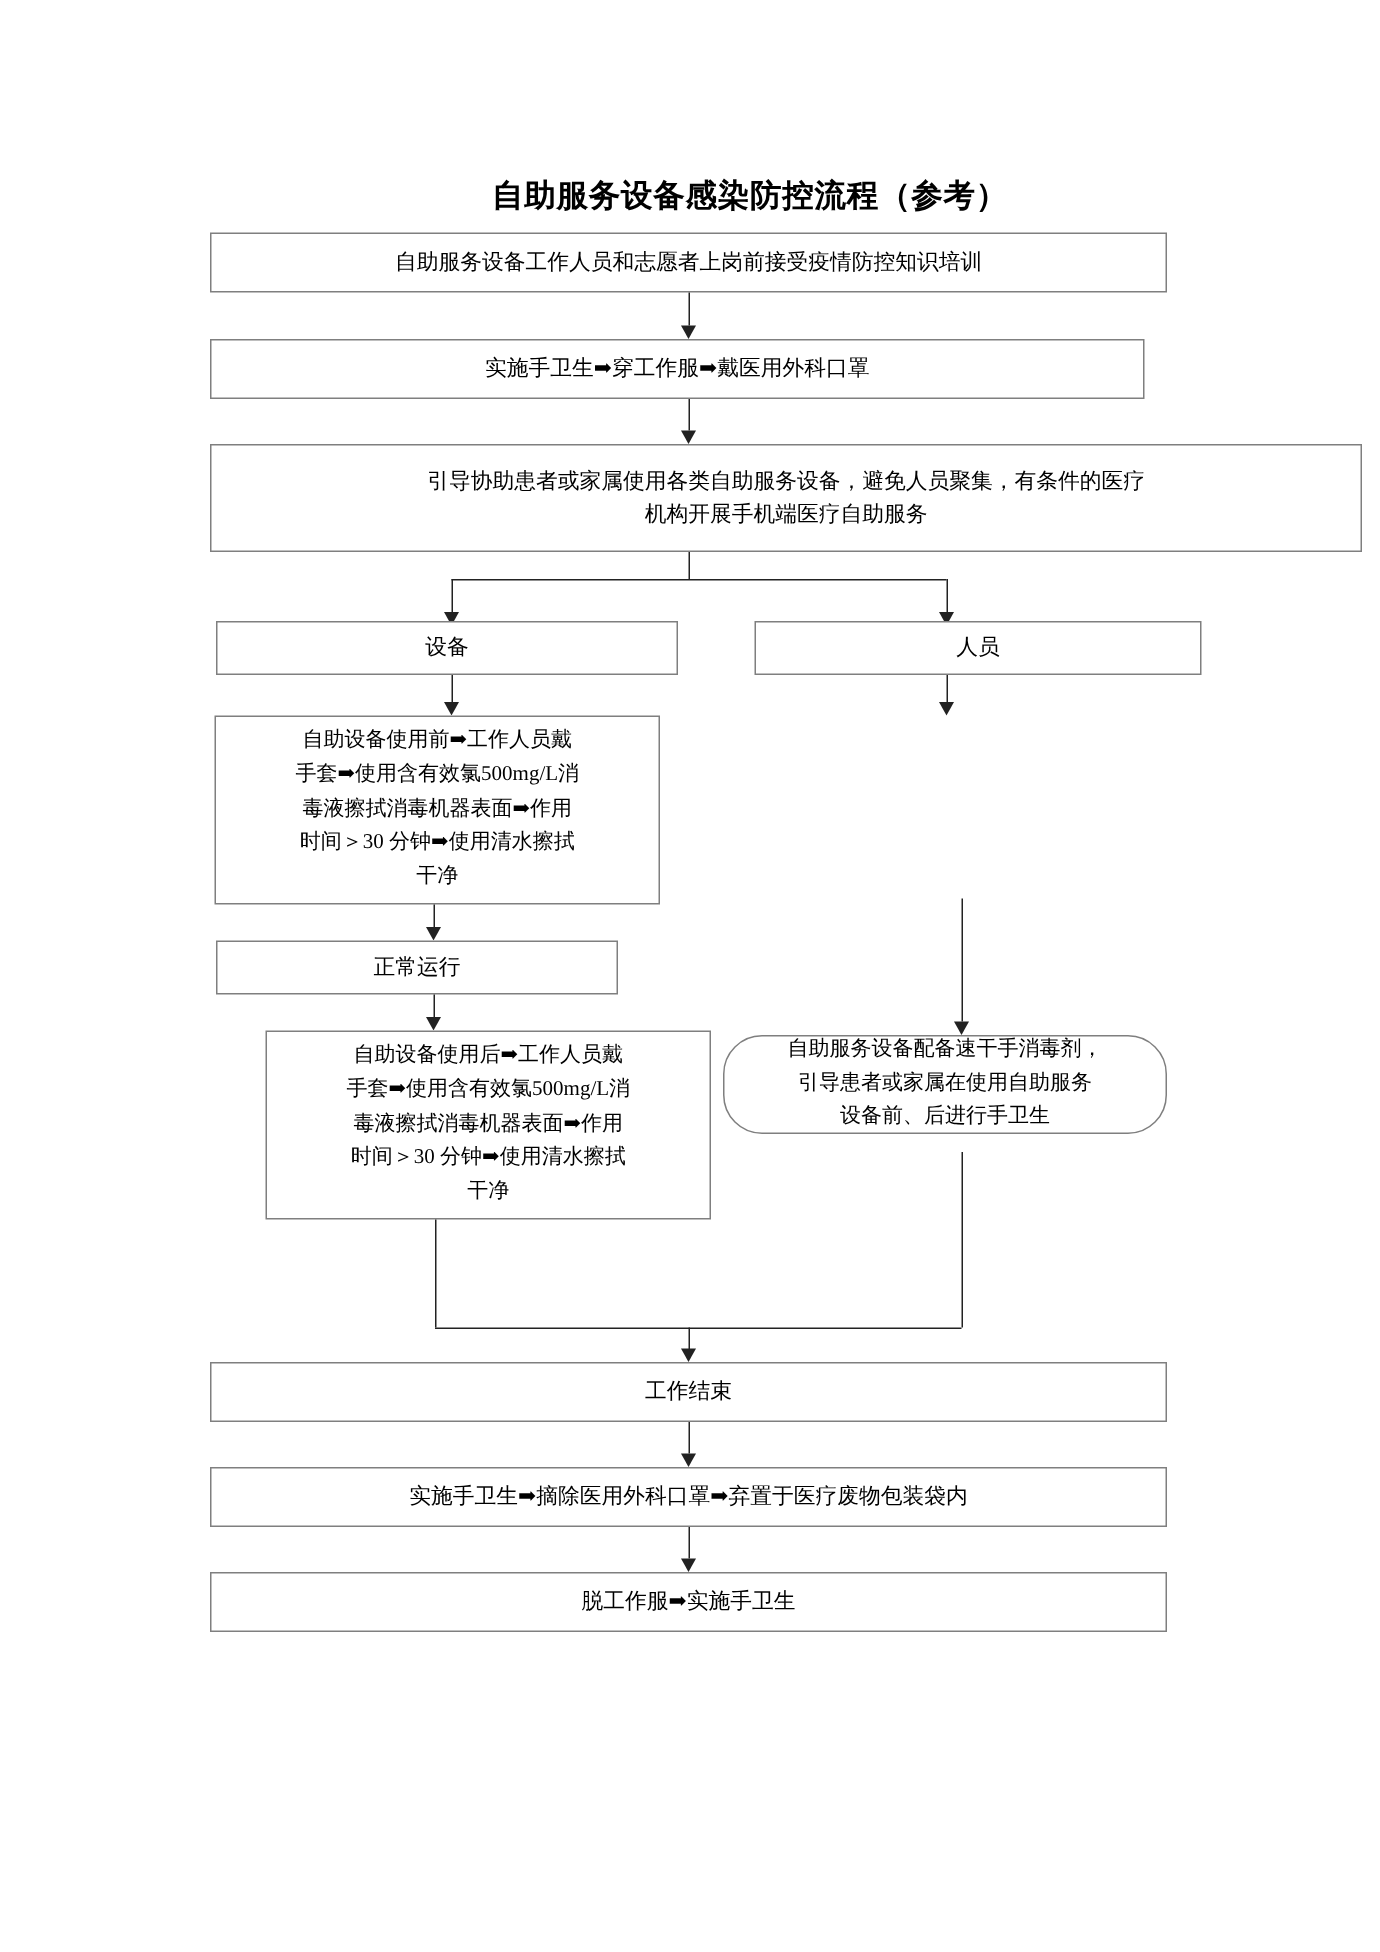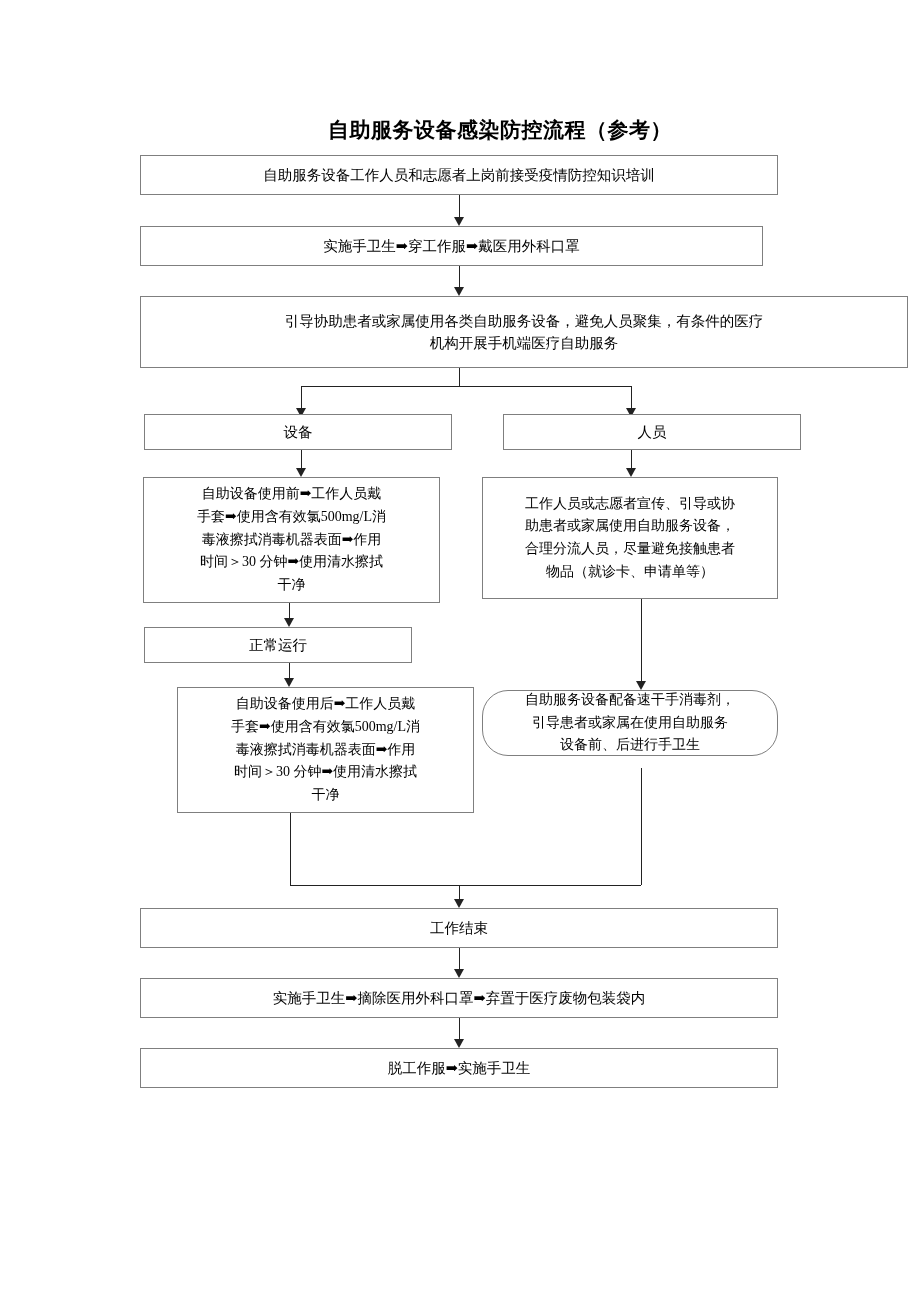--- a/index.html
+++ b/index.html
@@ -122,26 +122,20 @@
   <div class="arrowhead" style="left:625.5px; top:468px;"></div>
 
   <div class="box small-text" style="left:143px; top:477px; width:297px; height:126px;text-align:center;">
     <span class="txt">自助设备使用前➡工作人员戴
 手套➡使用含有效氯500mg/L消
 毒液擦拭消毒机器表面➡作用
 时间＞30 分钟➡使用清水擦拭
 干净</span>
   </div>
 
-  <div class="box small-text" style="left:482px; top:477px; width:296px; height:122px;">
-    <span class="txt">工作人员或志愿者宣传、引导或协
-助患者或家属使用自助服务设备，
-合理分流人员，尽量避免接触患者
-物品（就诊卡、申请单等）</span>
-  </div>
 
   <div class="vline" style="left:289px; top:603px; height:15px;"></div>
   <div class="arrowhead" style="left:283.5px; top:618px;"></div>
 
   <div class="box" style="left:144px; top:627px; width:268px; height:36px;text-align:center;">
     <span class="txt">正常运行</span>
   </div>
 
   <div class="vline" style="left:289px; top:663px; height:15px;"></div>
   <div class="arrowhead" style="left:283.5px; top:678px;"></div>

